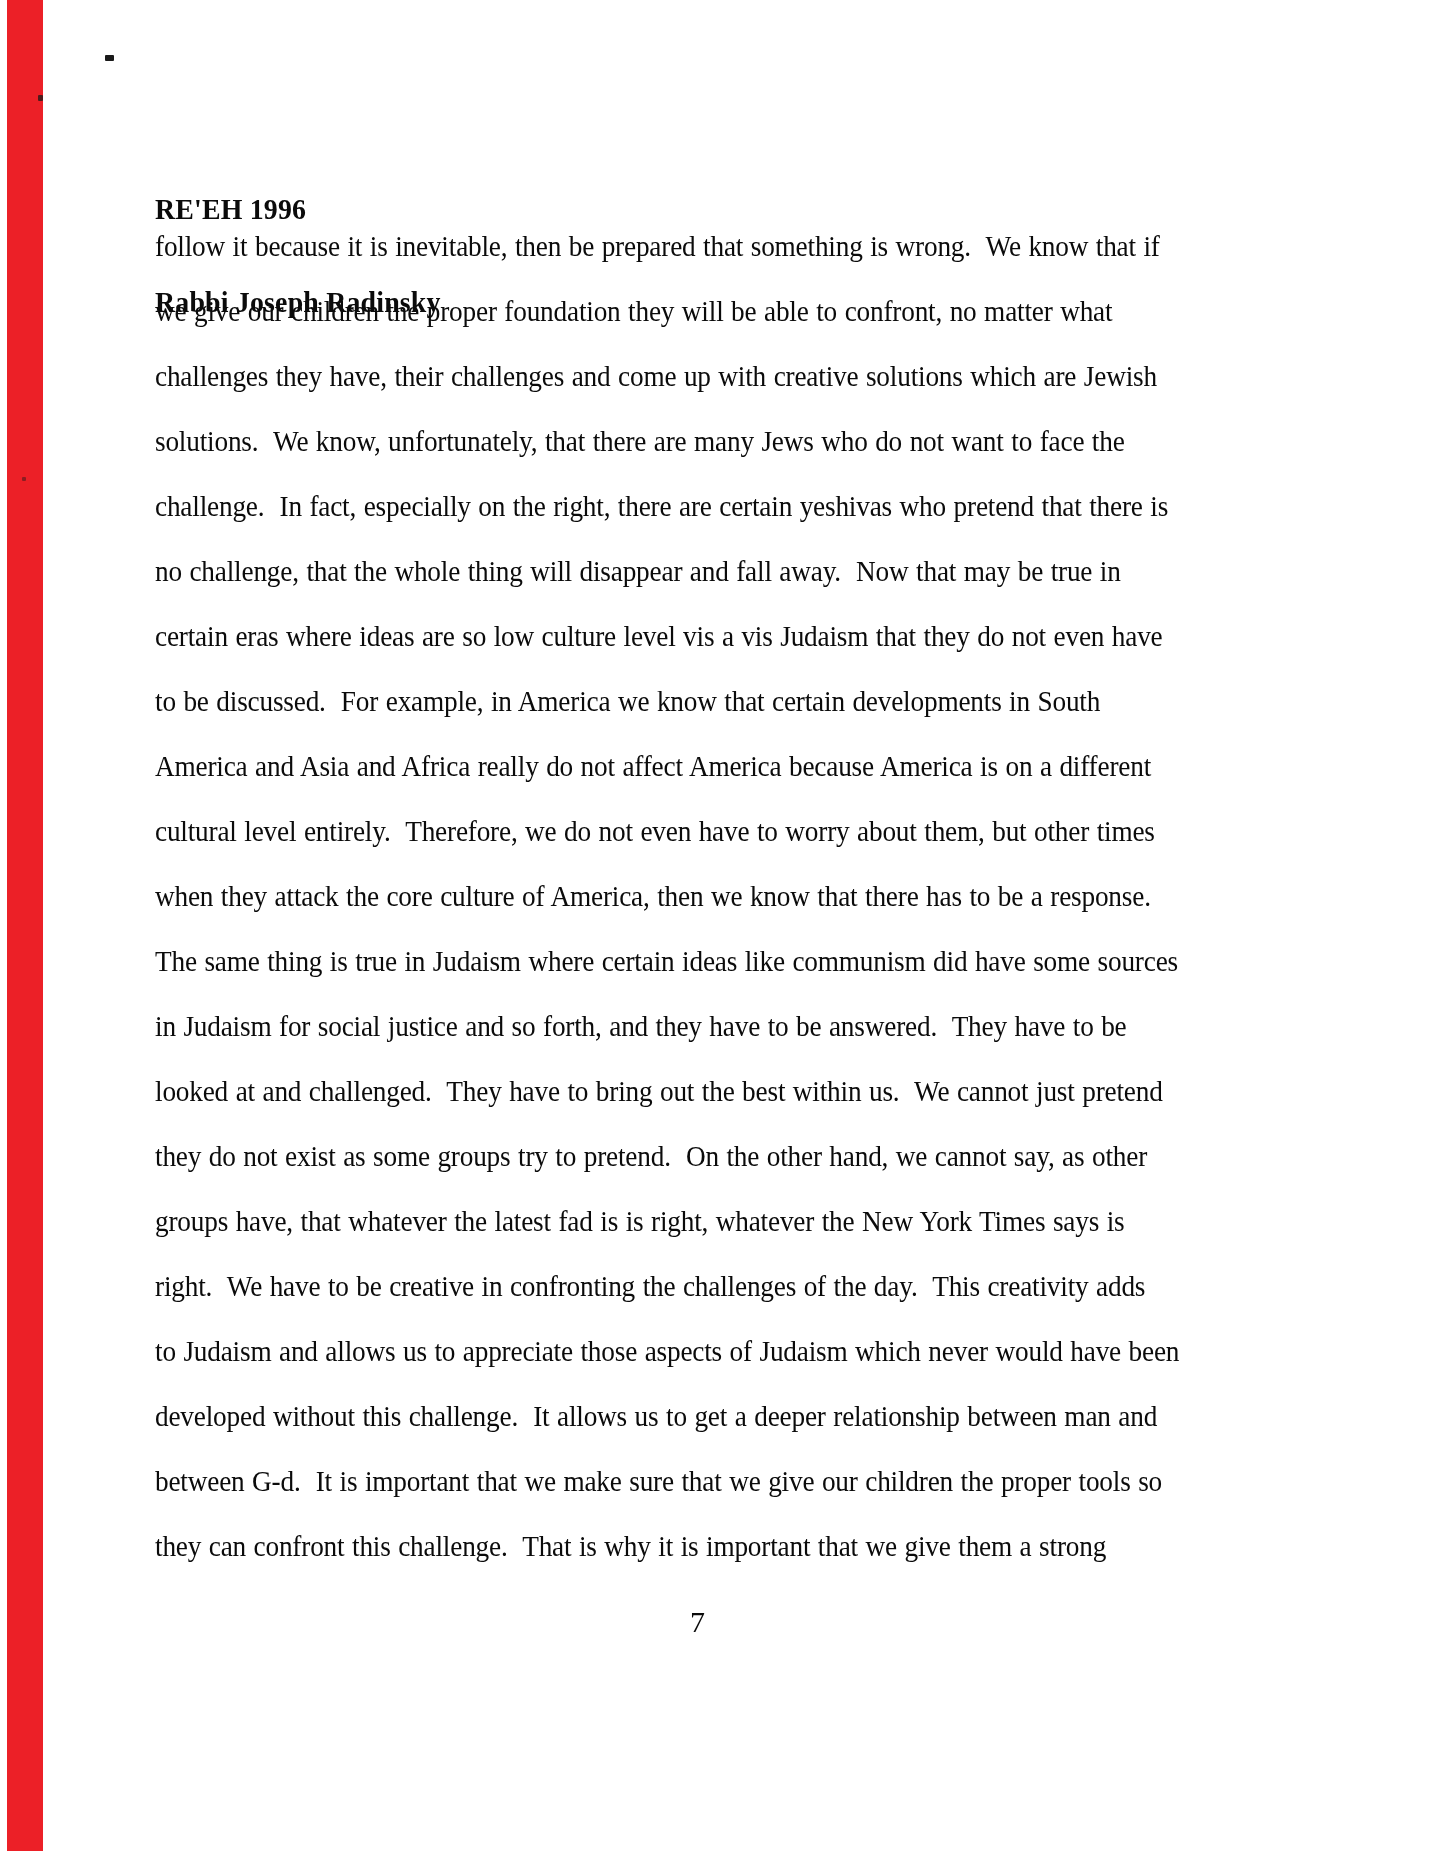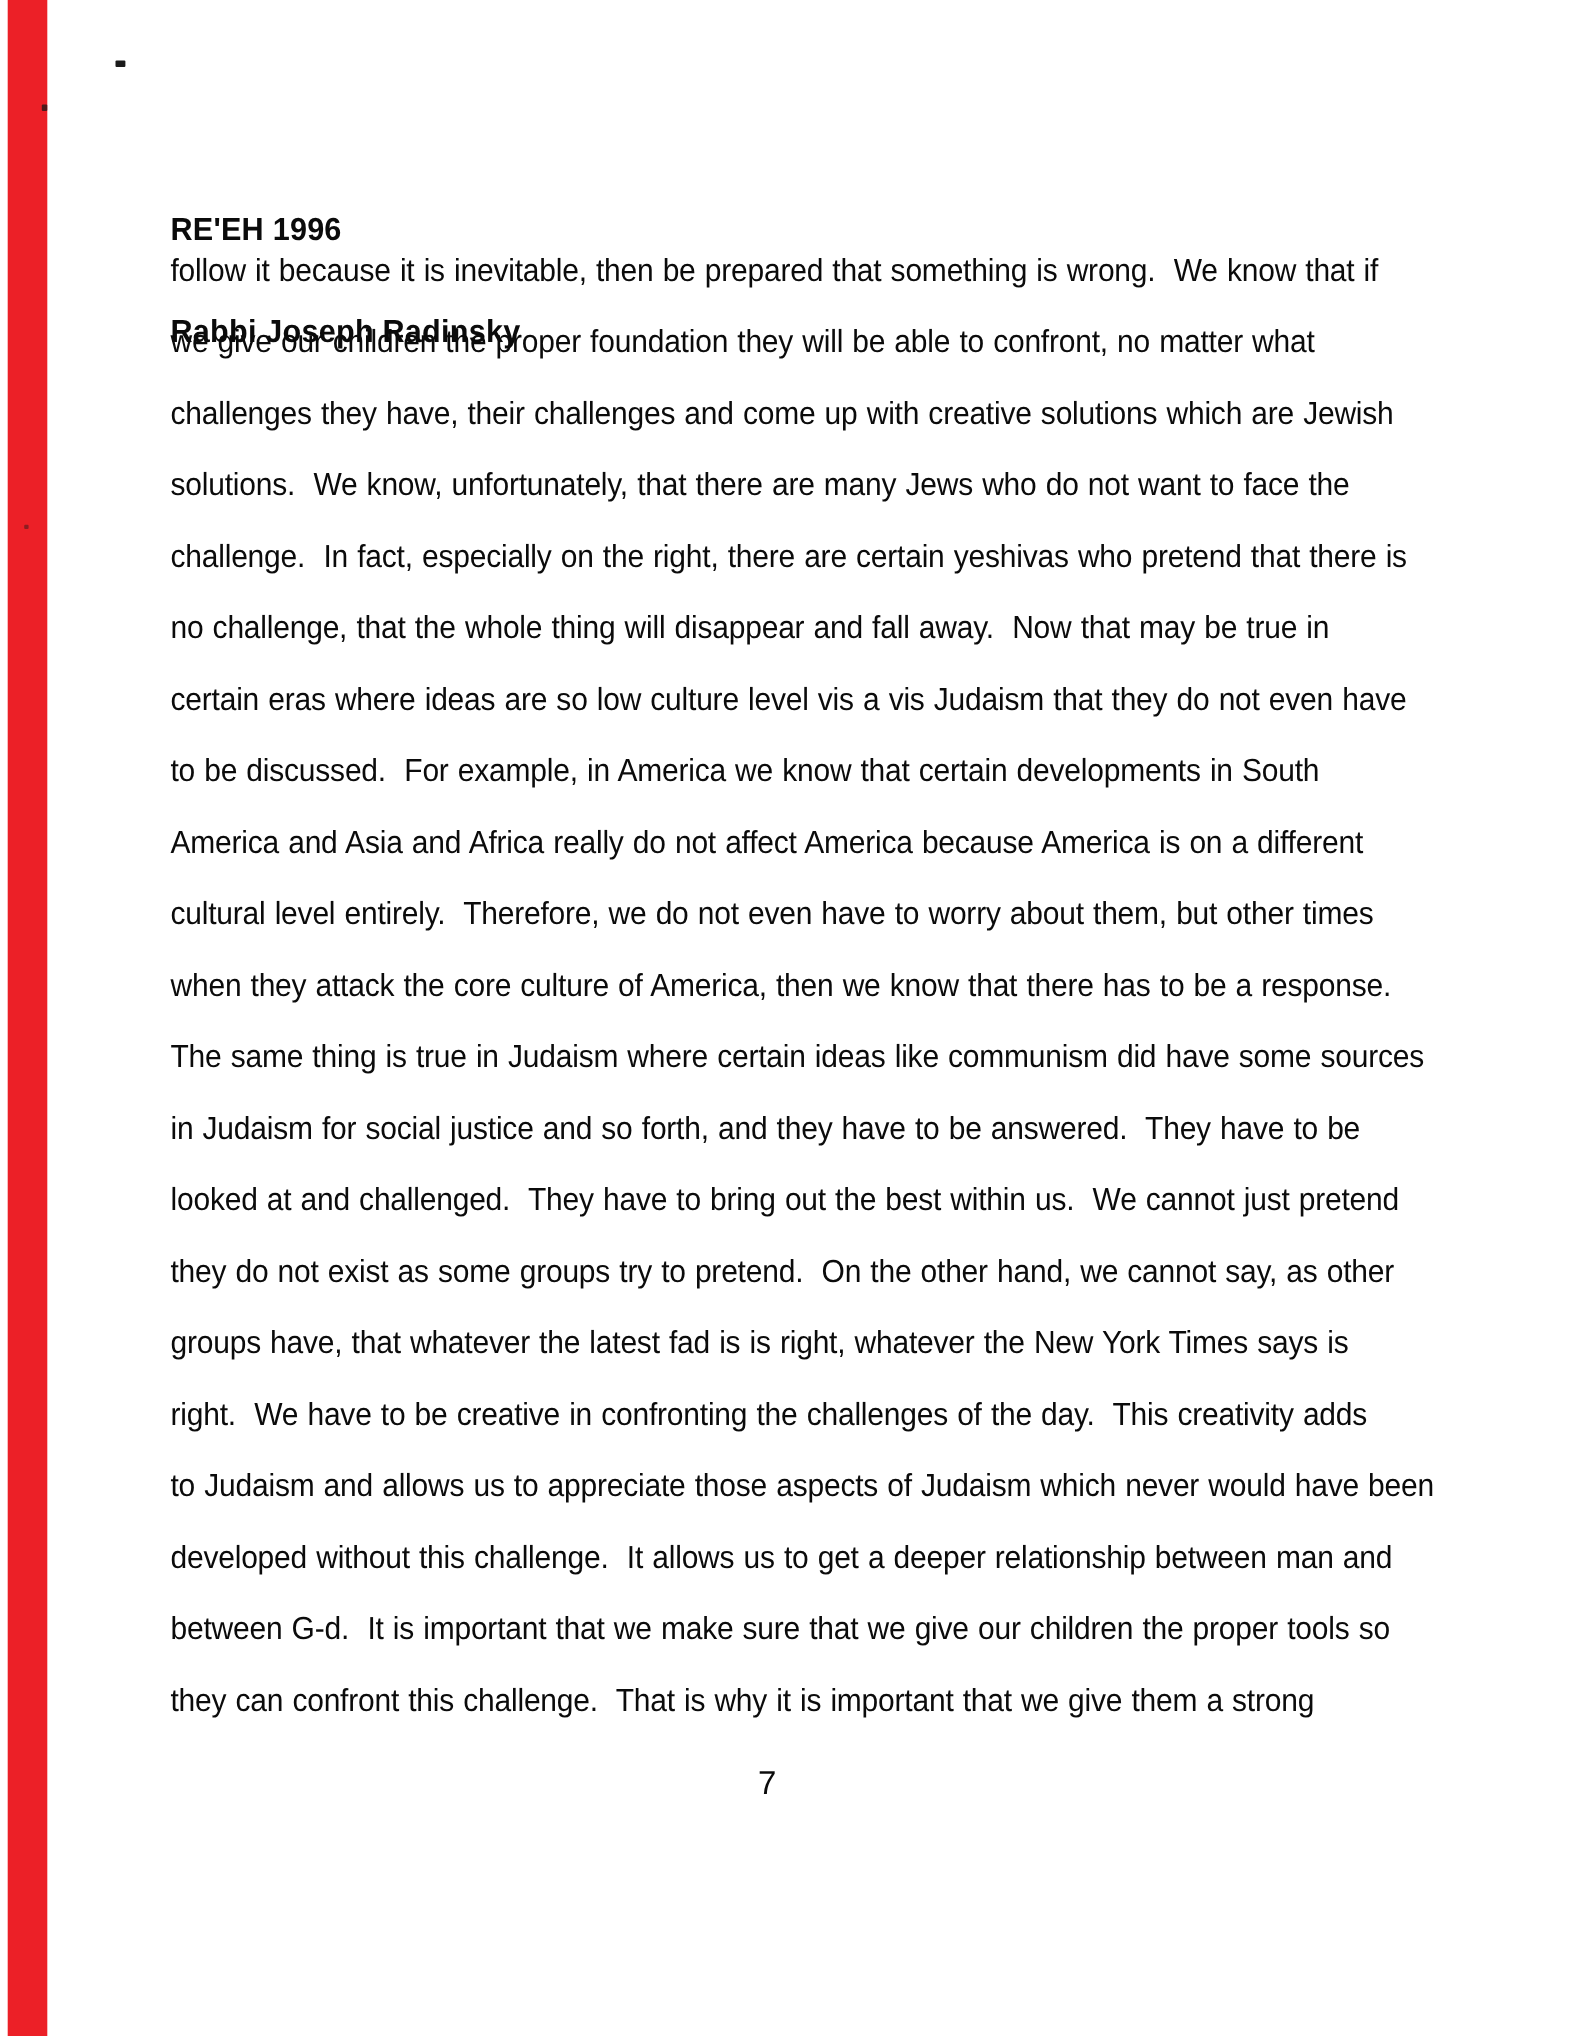--- a/index.html
+++ b/index.html
@@ -6,21 +6,21 @@
     margin: 0;
     padding: 0;
     background: #ffffff;
   }
   .page {
     position: relative;
     width: 1430px;
     height: 1851px;
     background: #ffffff;
     overflow: hidden;
-    font-family: Liberation Sans, sans-serif;
+    font-family: Liberation Serif, serif;
     color: #0b0b0b;
   }
   
   .scan-strip {
     position: absolute;
     left: 7px;
     top: 0;
     width: 36px;
     height: 100%;
   }

